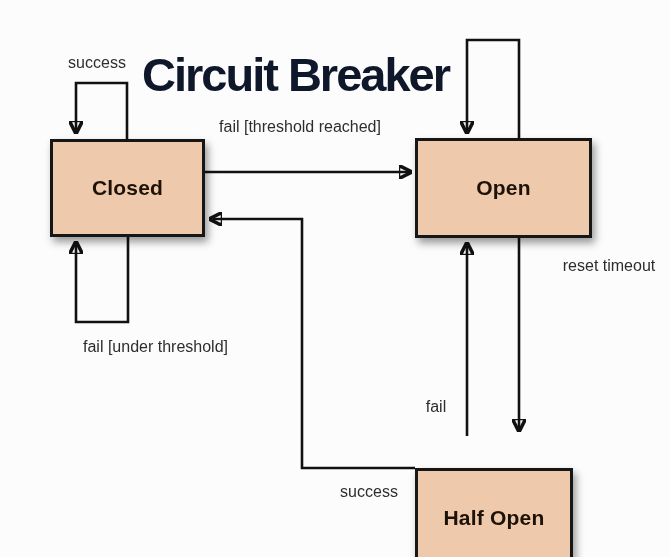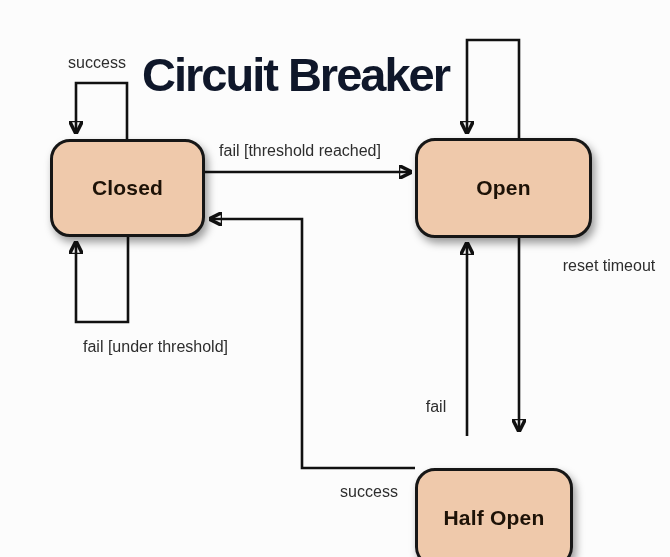--- a/index.html
+++ b/index.html
@@ -27,21 +27,21 @@
   .edges path {
     fill: none;
     stroke: #111111;
     stroke-width: 2.6;
   }
   .node {
     position: absolute;
     box-sizing: border-box;
     background: #efc9ab;
     border: 3.5px solid #161616;
-    border-radius: 20px;
+    border-radius: 0;
     box-shadow: 3px 5px 8px rgba(0,0,0,0.40);
     display: flex;
     align-items: center;
     justify-content: center;
     font-weight: bold;
     font-size: 21px;
     color: #1d1207;
     letter-spacing: 0.2px;
   }
   .node-closed   { left: 50px;  top: 139px; width: 155px; height: 98px; }
@@ -62,21 +62,21 @@
   }
   .edge-label {
     position: absolute;
     font-size: 16px;
     color: #2d2d2d;
     text-align: center;
     white-space: nowrap;
   }
   .lbl-success-top    { left: 57px;  top: 54px;  width: 80px; }
   .lbl-call-raise     { left: 431px; top: 7px;   width: 200px; }
-  .lbl-fail-threshold { left: 200px; top: 142px; width: 200px; }
+  .lbl-fail-threshold { left: 200px; top: 118px; width: 200px; }
   .lbl-fail-under     { left: 28px;  top: 338px; width: 200px; text-align: right; }
   .lbl-reset-timeout  { left: 519px; top: 257px; width: 140px; padding-left: 20px; }
   .lbl-fail           { left: 396px; top: 398px; width: 80px; }
   .lbl-success-bottom { left: 319px; top: 483px; width: 100px; }
 </style>
 </head>
 <body>
 
 <div class="canvas">
 

